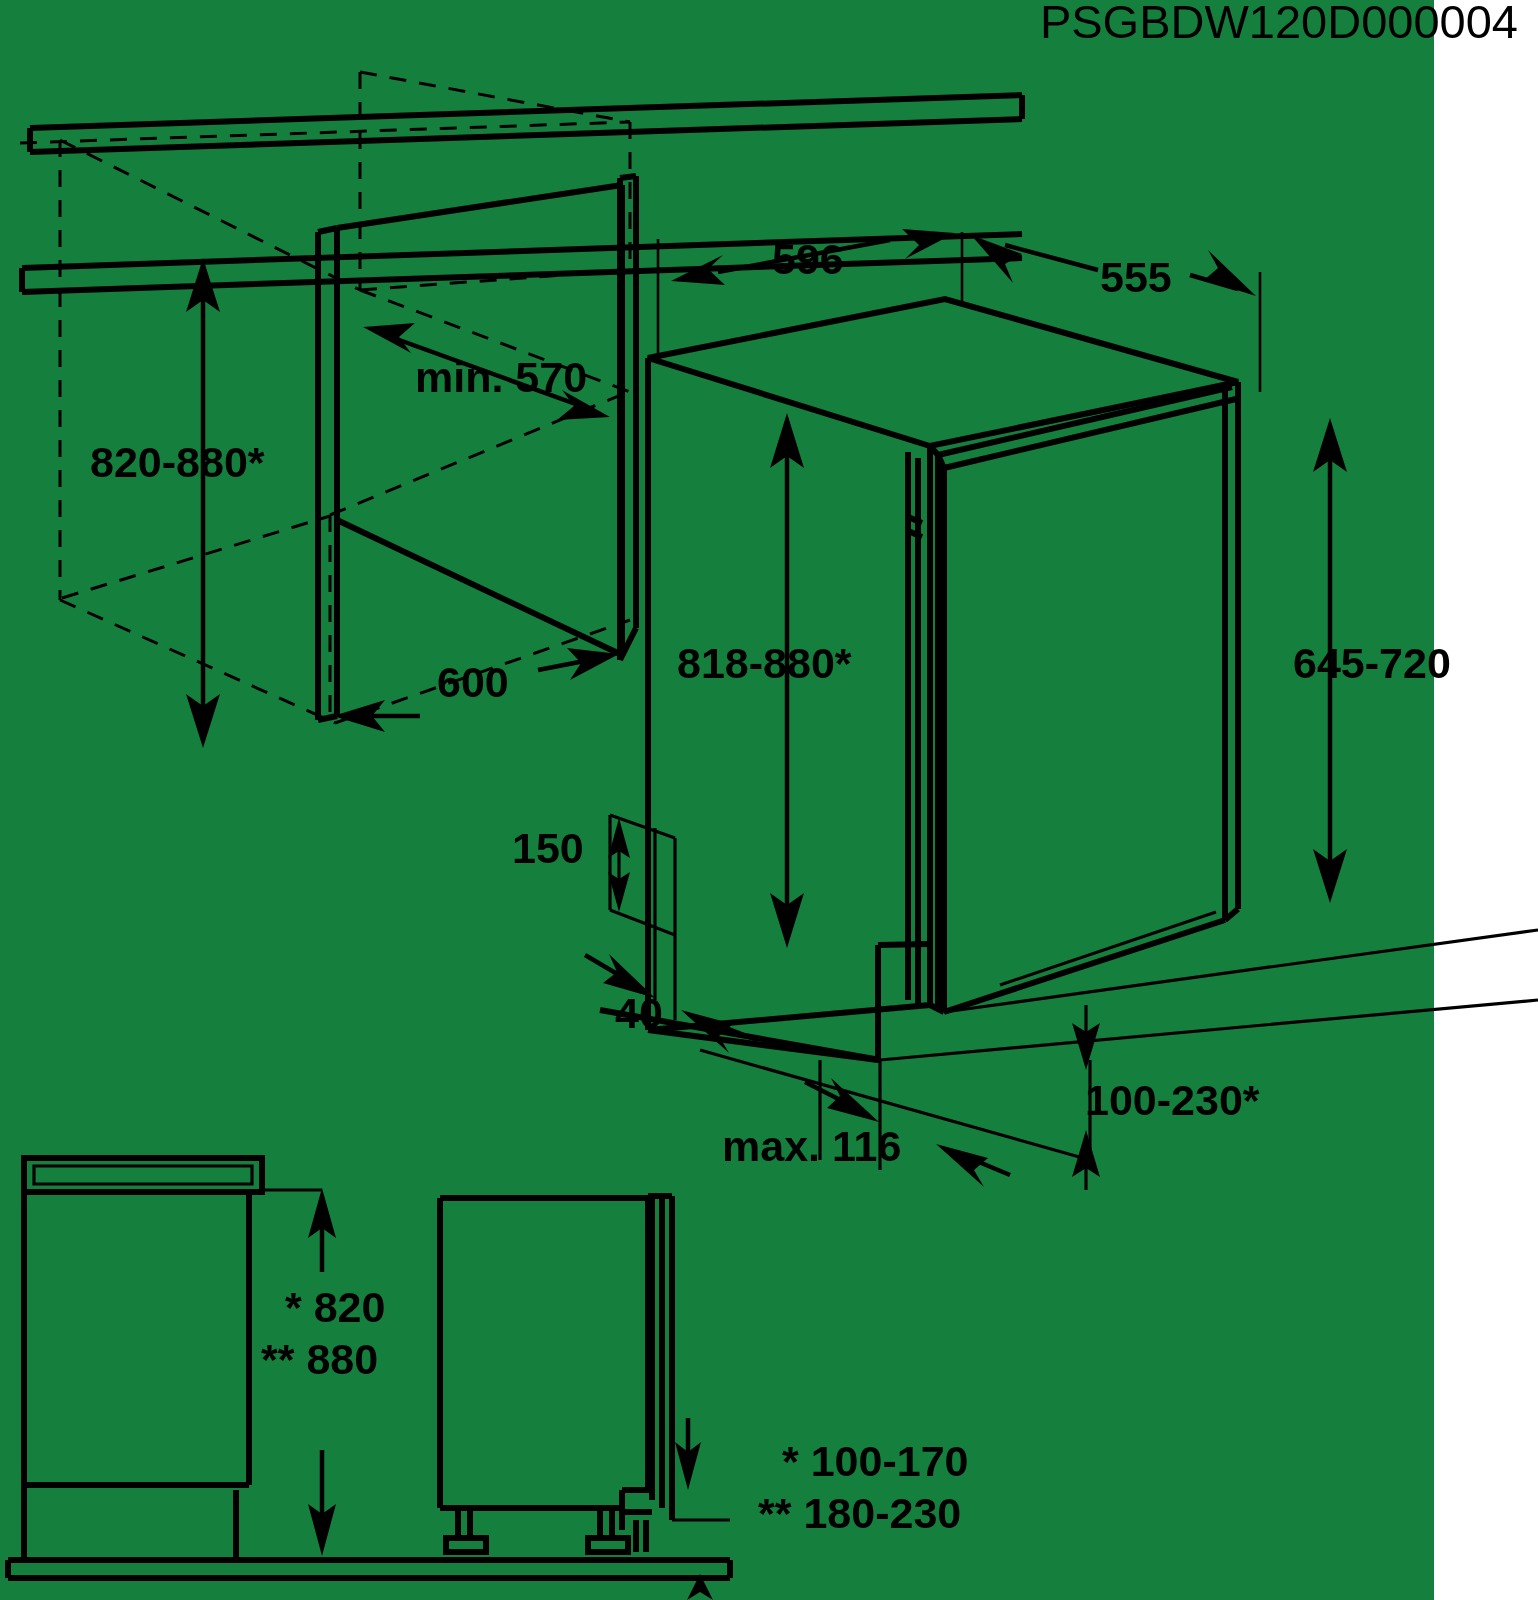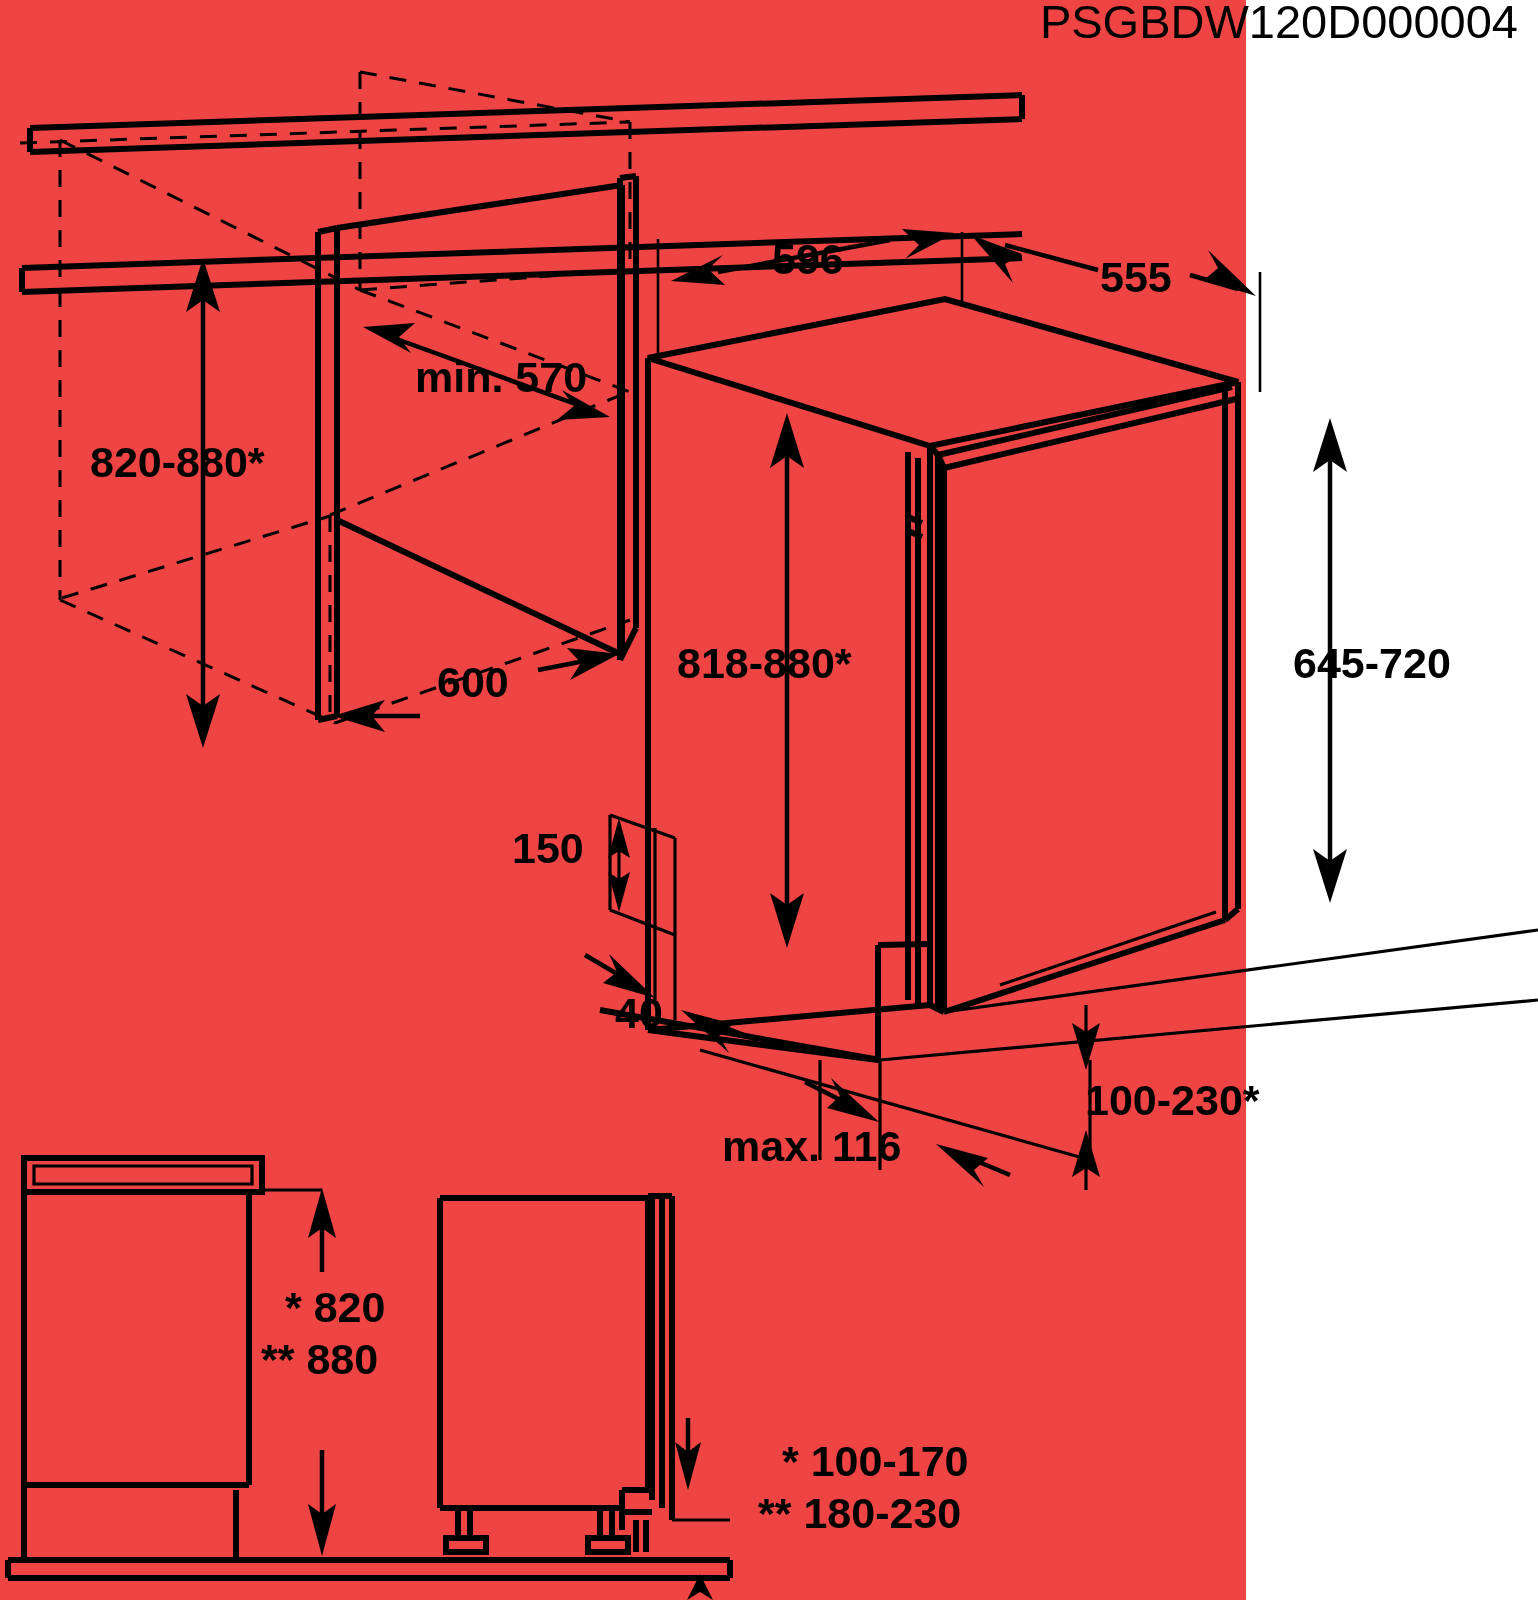--- a/index.html
+++ b/index.html
@@ -9,23 +9,23 @@
   }
   body {
     width: 1538px;
     height: 1600px;
     font-family: "Liberation Sans", sans-serif;
     color: #000000;
     overflow: hidden;
   }
   #drawing-root {
     position: relative;
-    width: 1246px;
+    width: 1434px;
     height: 1600px;
-    background: #ef4444;
+    background: #15803d;
   }
   svg.tech-drawing {
     display: block;
     width: 1538px;
     height: 1600px;
   }
   .ln       { stroke: #000; fill: none; stroke-linecap: butt; stroke-linejoin: miter; }
   .thick    { stroke-width: 6; }
   .med      { stroke-width: 4.5; }
   .thin     { stroke-width: 3.2; }

